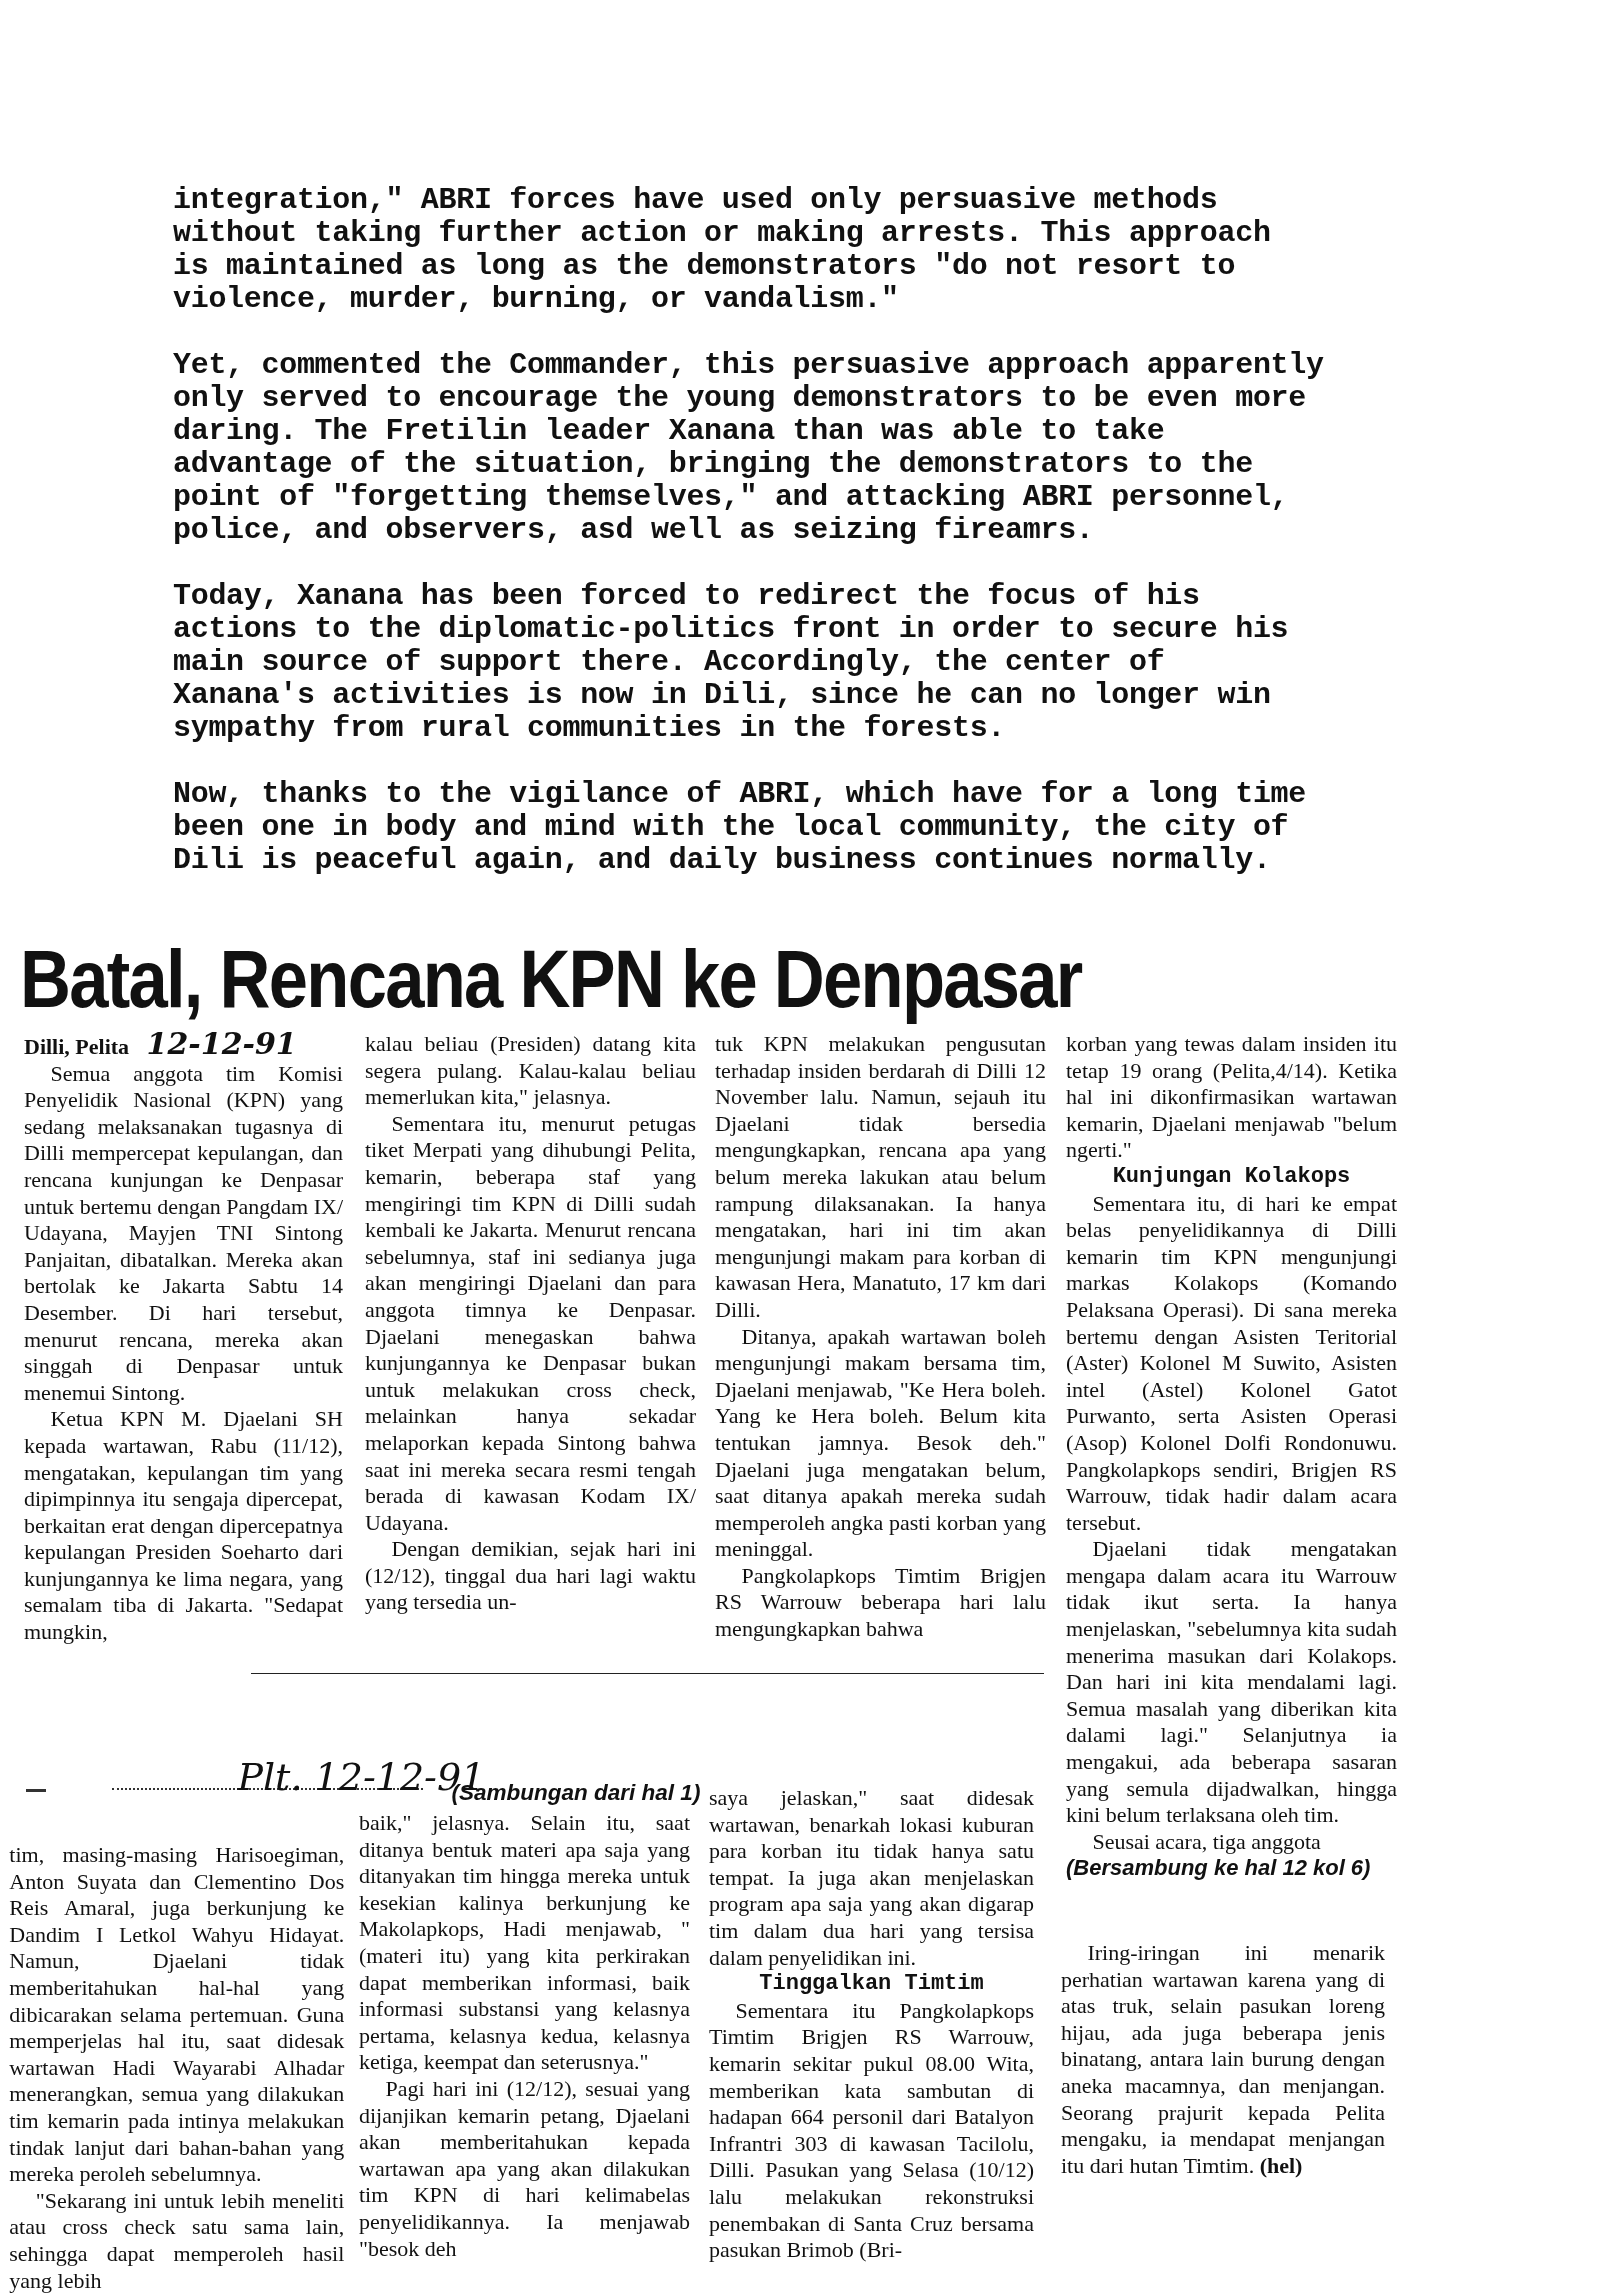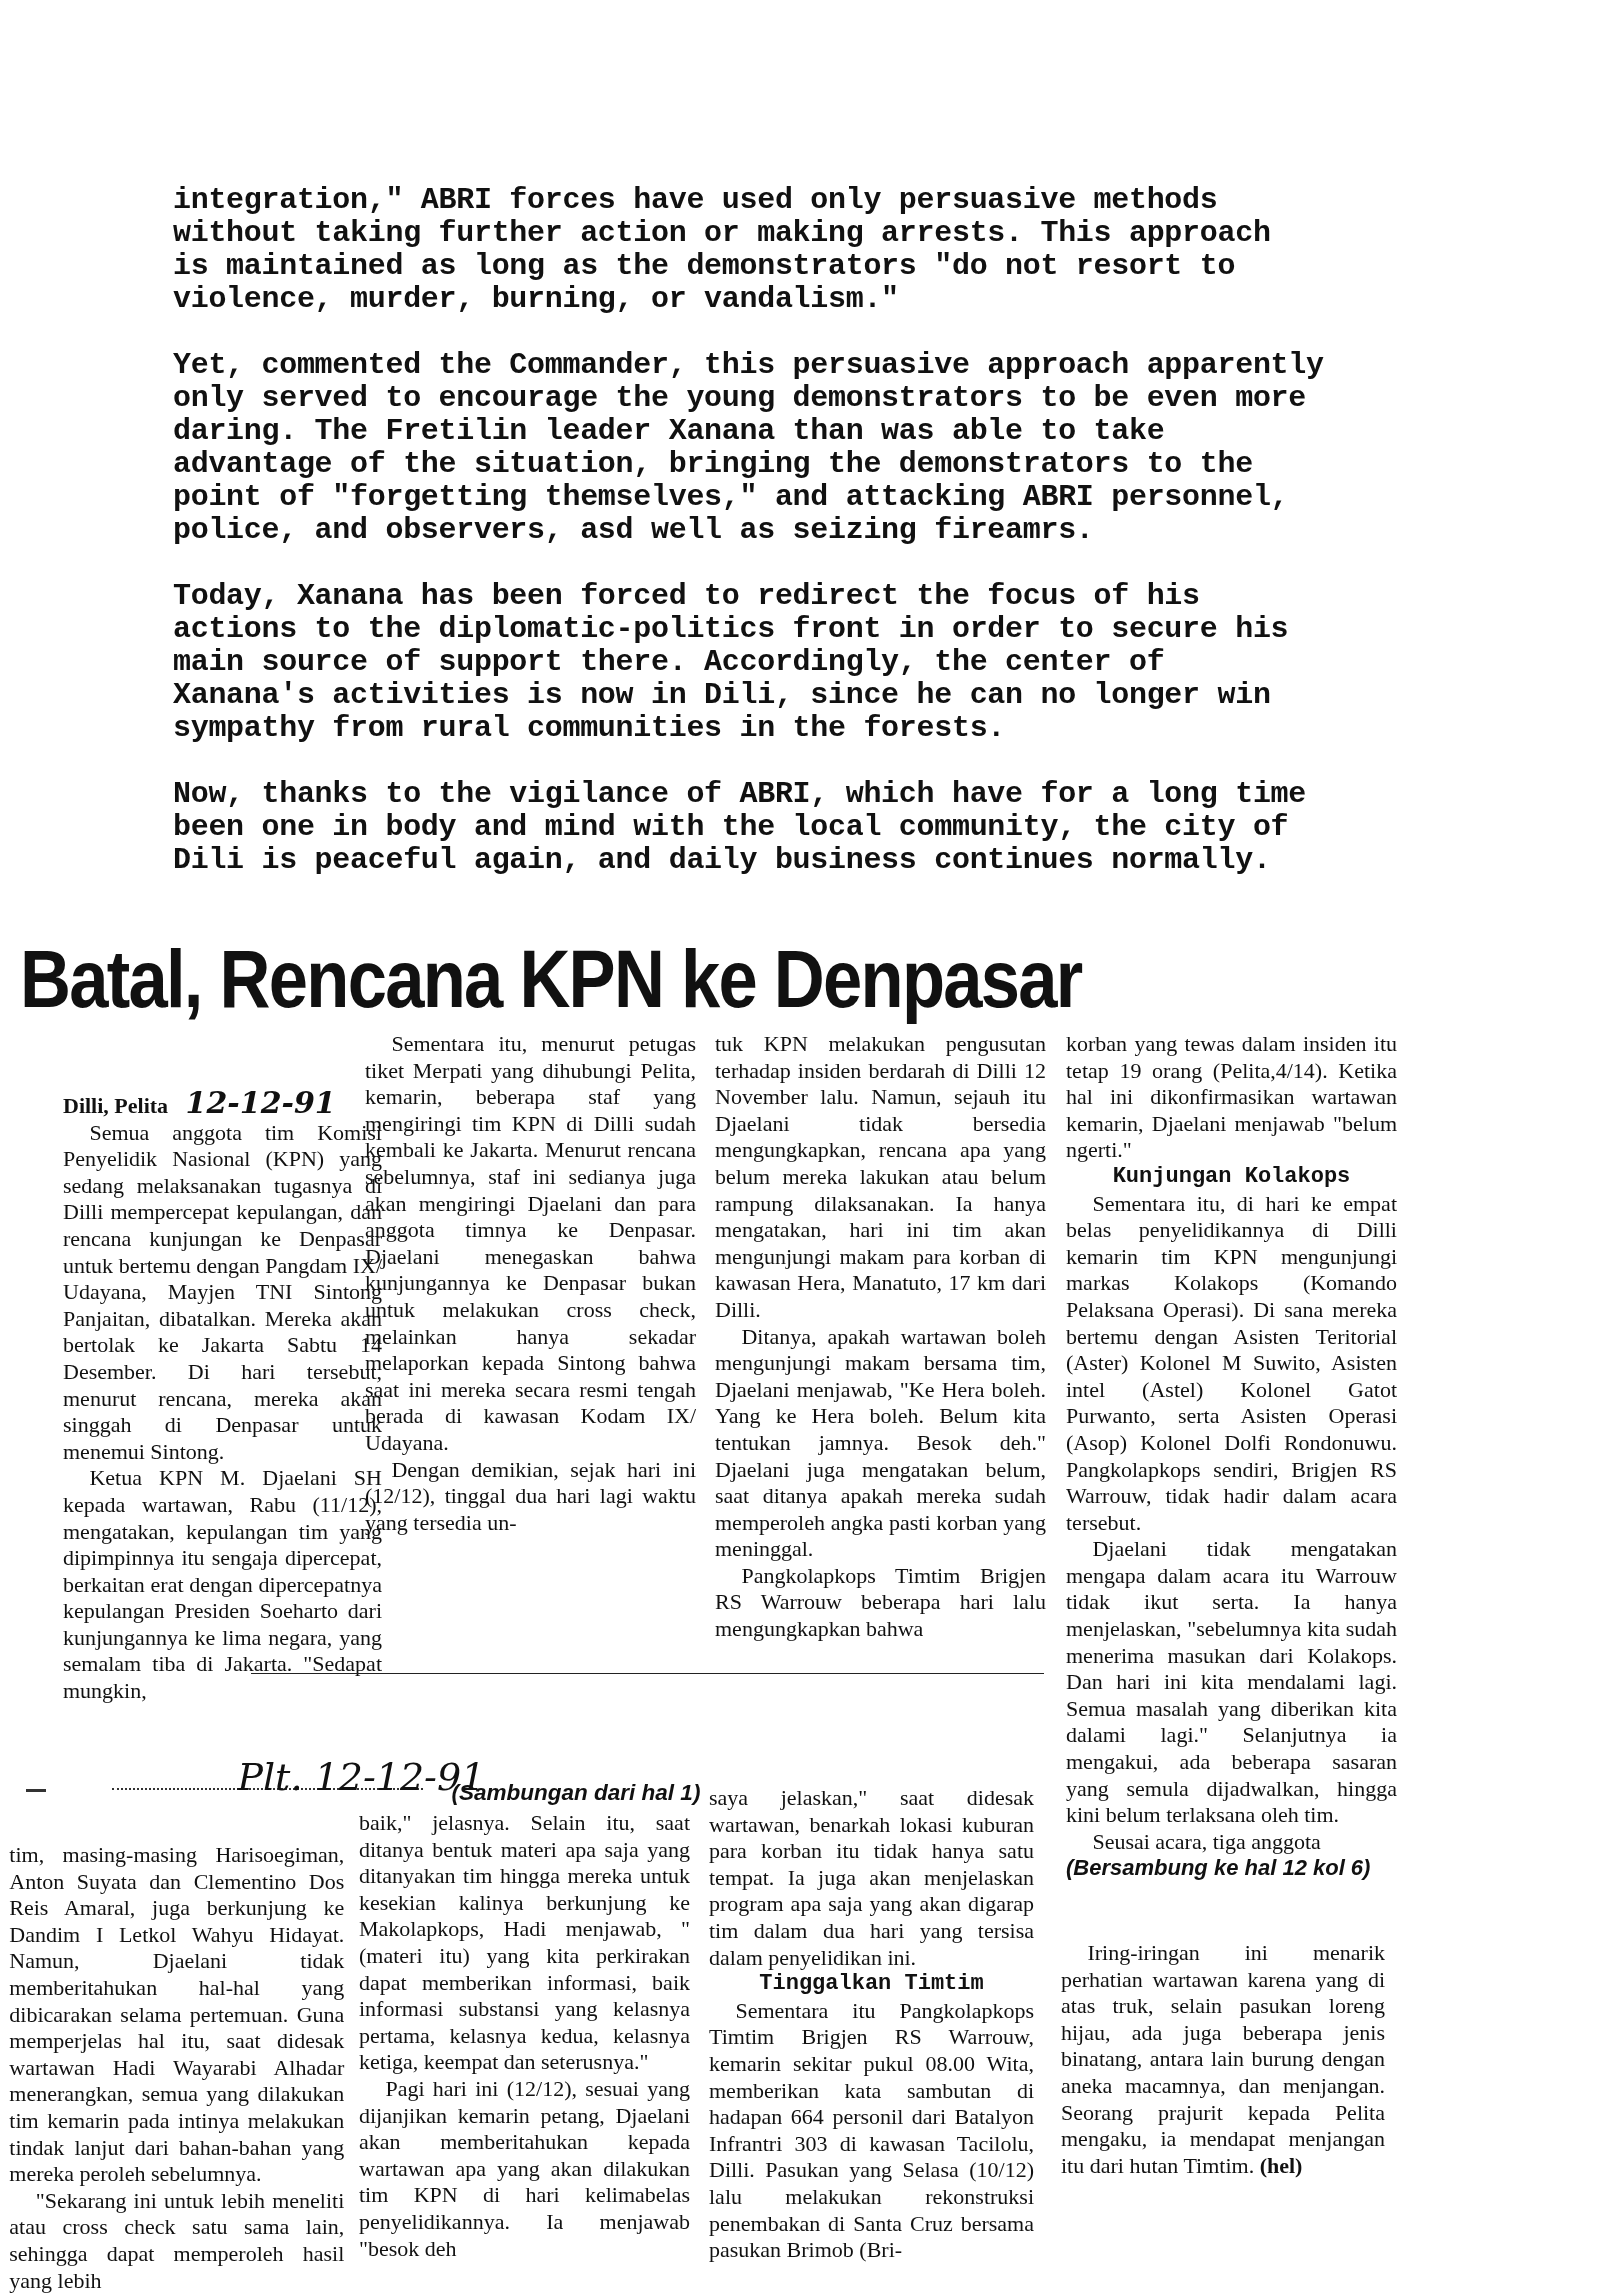--- a/index.html
+++ b/index.html
@@ -45,30 +45,31 @@
 main source of support there.  Accordingly, the center of
 Xanana's activities is now in Dili, since he can no longer win
 sympathy from rural communities in the forests.</p>
   <p>Now, thanks to the vigilance of ABRI, which have for a long time
 been one in body and mind with the local community, the city of
 Dili is peaceful again, and daily business continues normally.</p>
 </div>
 
 <div class="headline">Batal, Rencana KPN ke Denpasar</div>
 
-<div class="col" style="left:24px; top:1090px; width:319px;margin-left:39px;">
+<div class="col" style="left:24px; top:1031px; width:319px;">
   <p class="noindent">
     <span class="dateline">Dilli, Pelita</span>
     <span class="hand" style="margin-left:12px;">12-12-91</span>
   </p>
   <p>Semua anggota tim Komisi Penyelidik Nasional (KPN) yang sedang melaksanakan tugasnya di Dilli mempercepat kepulangan, dan rencana kunjungan ke Denpasar untuk bertemu dengan Pangdam IX/ Udayana, Mayjen TNI Sintong Panjaitan, dibatalkan. Mereka akan bertolak ke Jakarta Sabtu 14 Desember. Di hari tersebut, menurut rencana, mereka akan singgah di Denpasar untuk menemui Sintong.</p>
   <p>Ketua KPN M. Djaelani SH kepada wartawan, Rabu (11/12), mengatakan, kepulangan tim yang dipimpinnya itu sengaja dipercepat, berkaitan erat dengan dipercepatnya kepulangan Presiden Soeharto dari kunjungannya ke lima negara, yang semalam tiba di Jakarta. "Sedapat mungkin,</p>
 </div>
 
 <div class="col" style="left:365px; top:1031px; width:331px;">
+  <p class="noindent">kalau beliau (Presiden) datang kita segera pulang. Kalau-kalau beliau memerlukan kita," jelasnya.</p>
   <p>Sementara itu, menurut petugas tiket Merpati yang dihubungi Pelita, kemarin, beberapa staf yang mengiringi tim KPN di Dilli sudah kembali ke Jakarta. Menurut rencana sebelumnya, staf ini sedianya juga akan mengiringi Djaelani dan para anggota timnya ke Denpasar. Djaelani menegaskan bahwa kunjungannya ke Denpasar bukan untuk melakukan cross check, melainkan hanya sekadar melaporkan kepada Sintong bahwa saat ini mereka secara resmi tengah berada di kawasan Kodam IX/ Udayana.</p>
   <p>Dengan demikian, sejak hari ini (12/12), tinggal dua hari lagi waktu yang tersedia un-</p>
 </div>
 
 <div class="col" style="left:715px; top:1031px; width:331px;">
   <p class="noindent">tuk KPN melakukan pengusutan terhadap insiden berdarah di Dilli 12 November lalu. Namun, sejauh itu Djaelani tidak bersedia mengungkapkan, rencana apa yang belum mereka lakukan atau belum rampung dilaksanakan. Ia hanya mengatakan, hari ini tim akan mengunjungi makam para korban di kawasan Hera, Manatuto, 17 km dari Dilli.</p>
   <p>Ditanya, apakah wartawan boleh mengunjungi makam bersama tim, Djaelani menjawab, "Ke Hera boleh. Yang ke Hera boleh. Belum kita tentukan jamnya. Besok deh." Djaelani juga mengatakan belum, saat ditanya apakah mereka sudah memperoleh angka pasti korban yang meninggal.</p>
   <p>Pangkolapkops Timtim Brigjen RS Warrouw beberapa hari lalu mengungkapkan bahwa</p>
 </div>
 

